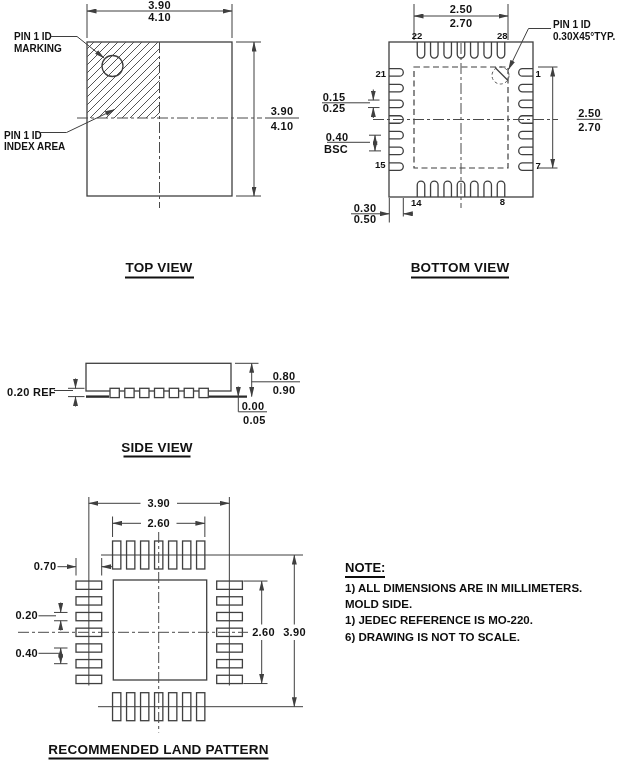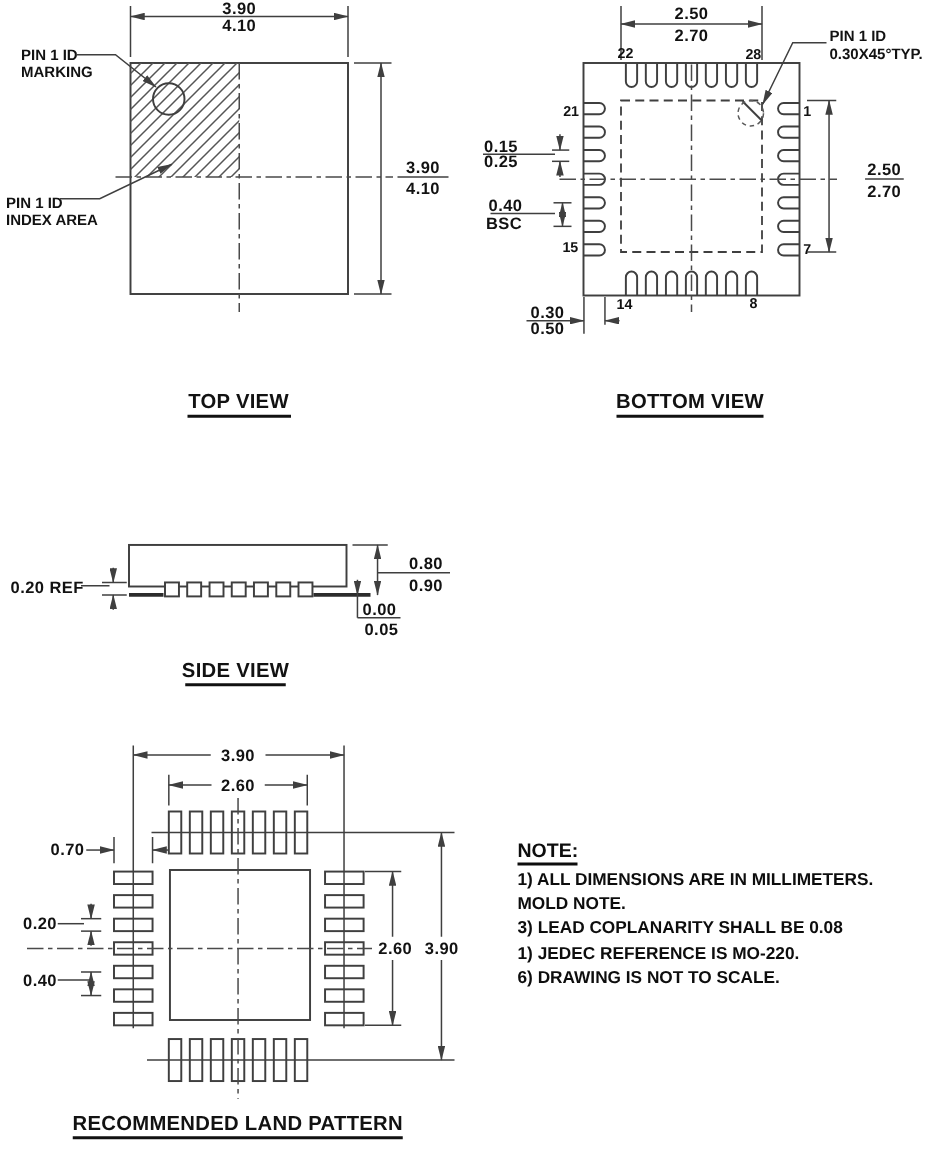--- a/index.html
+++ b/index.html
@@ -378,20 +378,19 @@
     <g>
       <text class="ttl" x="158.5" y="273.5" text-anchor="middle">RECOMMENDED LAND PATTERN</text>
       <line class="ul" x1="48.5" y1="278.5" x2="268.5" y2="278.5"></line>
     </g>
   </svg>
 
   <div class="note">
     <div class="note-heading">NOTE:</div>
     <div class="note-lines">
       <div class="note-line">1) ALL DIMENSIONS ARE IN MILLIMETERS.</div>
-      <div class="note-line">MOLD NOTE.</div>
-      <div class="note-line">3) LEAD COPLANARITY SHALL BE 0.08</div>
+      <div class="note-line">MOLD SIDE.</div>
       <div class="note-line">1) JEDEC REFERENCE IS MO-220.</div>
       <div class="note-line">6) DRAWING IS NOT TO SCALE.</div>
     </div>
   </div>
 
 </div>
 
 </body></html>

